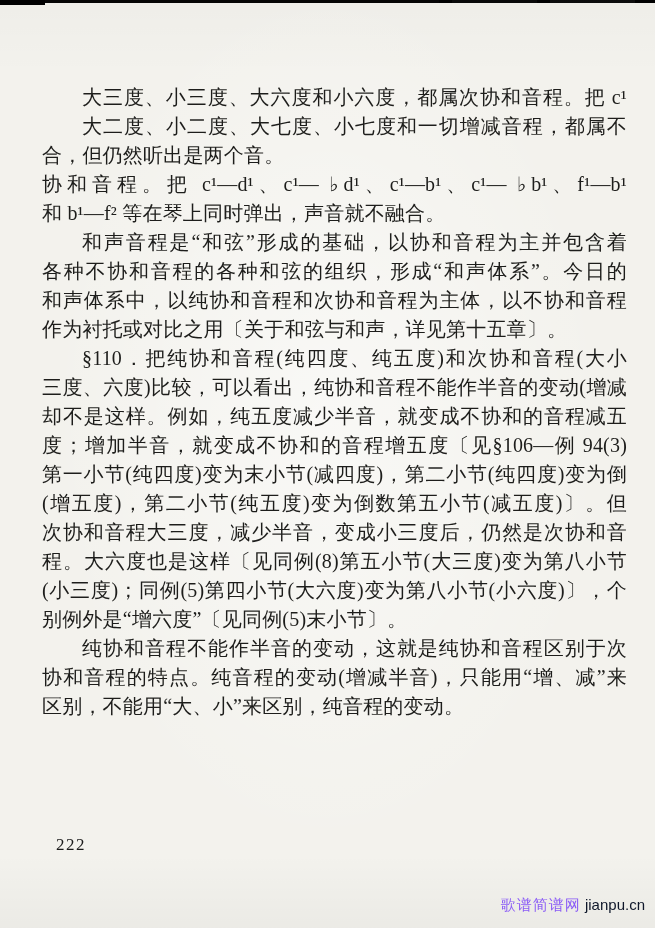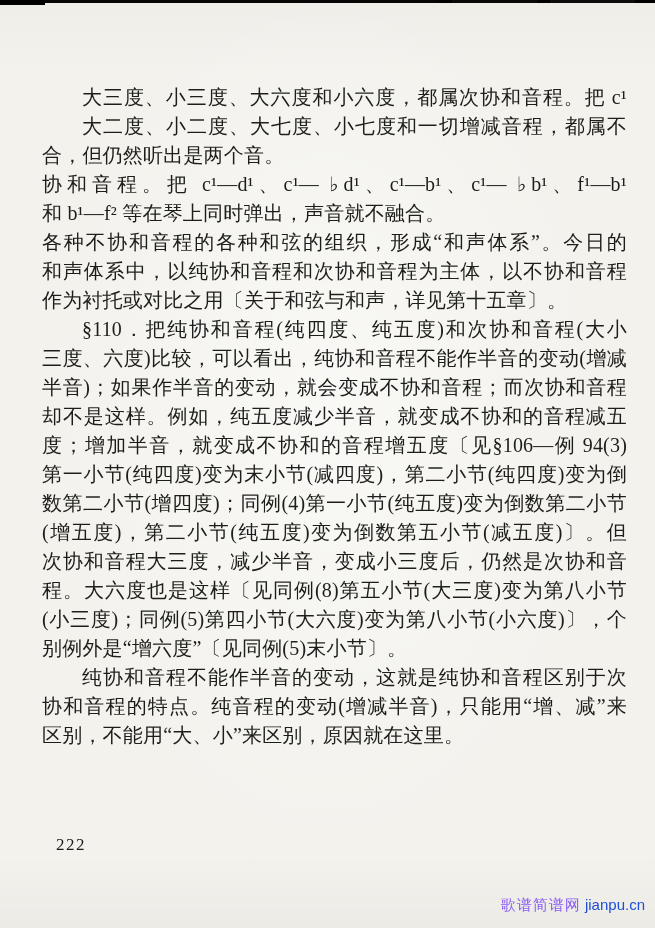--- a/index.html
+++ b/index.html
@@ -93,38 +93,37 @@
 <div class="page-surface"></div>
 
 <div class="scan-bar"></div>
 
 <div class="text-block" id="text-block" style="color: rgb(29, 29, 27);">
     <div class="line indent">大三度、小三度、大六度和小六度，都属次协和音程。把 c¹—</div>
     <div class="line indent">大二度、小二度、大七度、小七度和一切增减音程，都属不</div>
     <div class="line last">合，但仍然听出是两个音。</div>
     <div class="line">协和音程。把 c¹—d¹、c¹— ♭d¹、c¹—b¹、c¹— ♭b¹、f¹—b¹</div>
     <div class="line last">和 b¹—f² 等在琴上同时弹出，声音就不融合。</div>
+    <div class="line indent">和声音程是“和弦”形成的基础，以协和音程为主并包含着</div>
     <div class="line">各种不协和音程的各种和弦的组织，形成“和声体系”。今日的</div>
     <div class="line">和声体系中，以纯协和音程和次协和音程为主体，以不协和音程</div>
     <div class="line last">作为衬托或对比之用〔关于和弦与和声，详见第十五章〕。</div>
     <div class="line indent">§110．把纯协和音程(纯四度、纯五度)和次协和音程(大小</div>
     <div class="line">三度、六度)比较，可以看出，纯协和音程不能作半音的变动(增减</div>
-    <div class="line">半音)；如果作半音的变动，就会变成不协和音程；而次协和音程</div>
     <div class="line">却不是这样。例如，纯五度减少半音，就变成不协和的音程减五</div>
     <div class="line">度；增加半音，就变成不协和的音程增五度〔见§106—例 94(3)</div>
     <div class="line">第一小节(纯四度)变为末小节(减四度)，第二小节(纯四度)变为倒</div>
-    <div class="line">数第二小节(增四度)；同例(4)第一小节(纯五度)变为倒数第二小节</div>
     <div class="line">(增五度)，第二小节(纯五度)变为倒数第五小节(减五度)〕。但是，</div>
     <div class="line">次协和音程大三度，减少半音，变成小三度后，仍然是次协和音</div>
     <div class="line">程。大六度也是这样〔见同例(8)第五小节(大三度)变为第八小节</div>
     <div class="line">(小三度)；同例(5)第四小节(大六度)变为第八小节(小六度)〕，个</div>
     <div class="line last">别例外是“增六度”〔见同例(5)末小节〕。</div>
     <div class="line indent">纯协和音程不能作半音的变动，这就是纯协和音程区别于次</div>
     <div class="line">协和音程的特点。纯音程的变动(增减半音)，只能用“增、减”来</div>
-    <div class="line last">区别，不能用“大、小”来区别，原因就在这里。</div>
+    <div class="line last">区别，不能用“大、小”来区别，纯音程的变动。</div>
   </div>
 
 <div class="page-number">222</div>
 
 <div class="watermark">
   <span class="wm-name" style="color: #8b5cf6;">歌谱简谱网</span>
-  <span class="wm-url" style="color: #1d4ed8;">jianpu.cn</span>
+  <span class="wm-url" style="color: #0f172a;">jianpu.cn</span>
 </div>
 
 </body></html>

